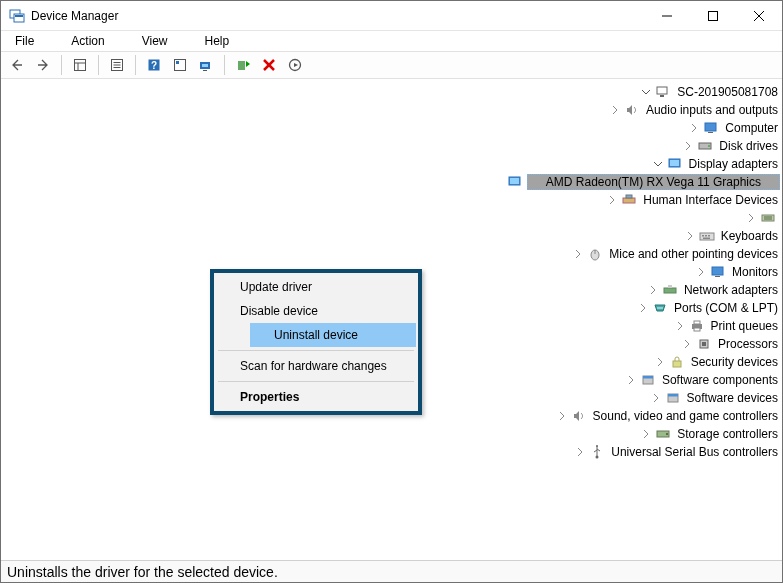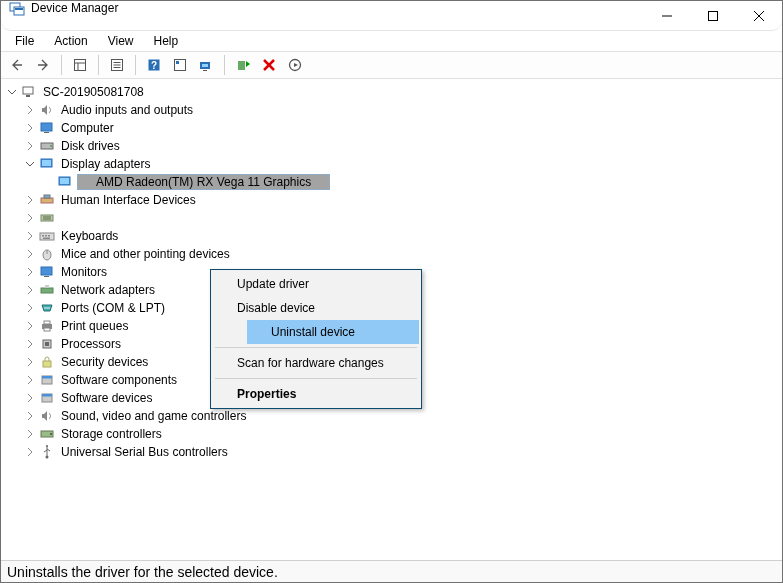--- a/index.html
+++ b/index.html
@@ -1,36 +1,36 @@
 <!DOCTYPE html>
 <html><head>
 <meta charset="utf-8">
 <style>
   * { box-sizing: border-box; }
   html, body { margin:0; padding:0; font-family: "Segoe UI", Tahoma, sans-serif; font-size:12px; background:#fff; }
   .window { width:783px; height:583px; border:1px solid #707070; position:relative; display:flex; flex-direction:column; background:#fff; }
-  .titlebar { height:30px; display:flex; align-items:flex-start; padding-left:8px; background:#fff; border-bottom:1px solid #e5e5e5;border-radius:10px;}
+  .titlebar { height:30px; display:flex; align-items:center; padding-left:8px; background:#fff; border-bottom:1px solid #e5e5e5;}
   .titlebar .icon { width:16px; height:16px; margin-right:6px; display:flex; align-items:center; justify-content:center;}
   .titlebar .title { flex:1; }
   .titlebar .tbbtn { width:46px; height:30px; display:flex; align-items:center; justify-content:center; }
-  .menubar { height:20px; display:flex; align-items:center; padding:0 4px; gap:0; }
+  .menubar { height:20px; display:flex; align-items:center; padding:0 4px; gap:17px; }
   .menubar .mitem { padding:2px 10px; }
   .toolbar { height:28px; border-top:1px solid #e1e1e1; border-bottom:1px solid #e1e1e1; display:flex; align-items:center; padding:0 4px; gap:2px; background:#fdfdfd;}
   .toolbar .tbtn { width:24px; height:22px; display:flex; align-items:center; justify-content:center; border:1px solid transparent; }
   .toolbar .sep { width:1px; height:20px; background:#d0d0d0; margin:0 4px;}
   .client { flex:1; overflow:auto; padding:4px 2px; position:relative;}
   .tree { list-style:none; margin:0; padding:0; }
   .tree ul { list-style:none; margin:0; padding:0 0 0 18px; }
-  .row { display:flex; align-items:center; height:18px; white-space:nowrap; padding-left:2px;}
+  .row { display:flex; align-items:center; height:18px; white-space:nowrap; padding-left:2px;justify-content:flex-end;}
   .row .exp { width:14px; height:14px; display:flex; align-items:center; justify-content:center; color:#666; font-size:10px;}
   .row .ico { width:16px; height:16px; margin:0 4px 0 2px; display:flex; align-items:center; justify-content:center;}
   .row .label { padding:1px 2px;}
   .row.selected .label { background:#a3a3a3; border:1px dotted #7ab7e8; padding:0 18px;}
   .statusbar { height:22px; border-top:1px solid #d0d0d0; display:flex; align-items:center; padding:0 6px; font-size:14px; background:#f9f9f9;}
-  .context-menu { position:absolute; top:190px; left:209px; width:212px; background:#f2f2f2; border:1px solid #0c4a6e; box-shadow:2px 2px 4px rgba(0,0,0,.25); padding:2px; z-index:10;}
+  .context-menu { position:absolute; top:190px; left:209px; width:212px; background:#f2f2f2; border:4px solid #0c4a6e; box-shadow:2px 2px 4px rgba(0,0,0,.25); padding:2px; z-index:10;}
   .cmitem { height:24px; display:flex; align-items:center; padding:0 24px; }
   .cmitem:hover, .cmitem.highlight { background:#90c8f6;margin-left:34px; }
   .cmsep { height:1px; margin:3px 2px; background:#d0d0d0;}
   .bold { font-weight:700;}
   svg { display:block; }
 </style>
 </head>
 <body>
 
 <div class="window">

